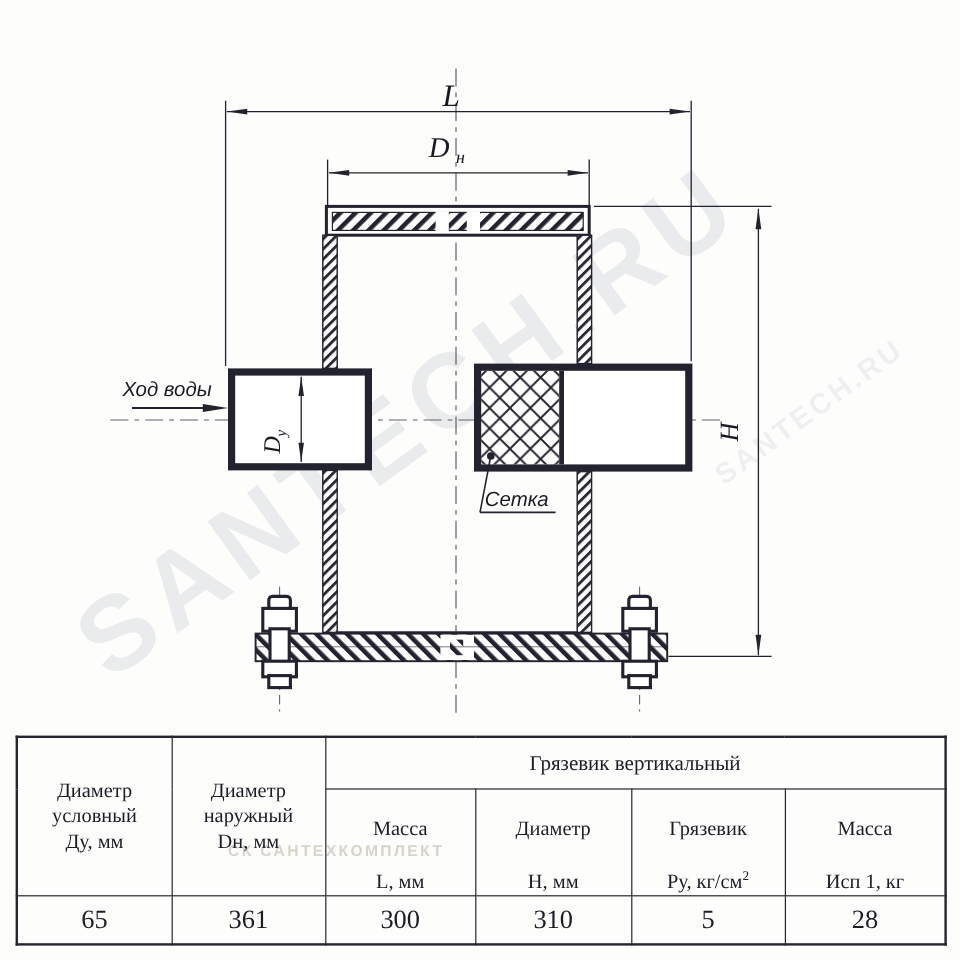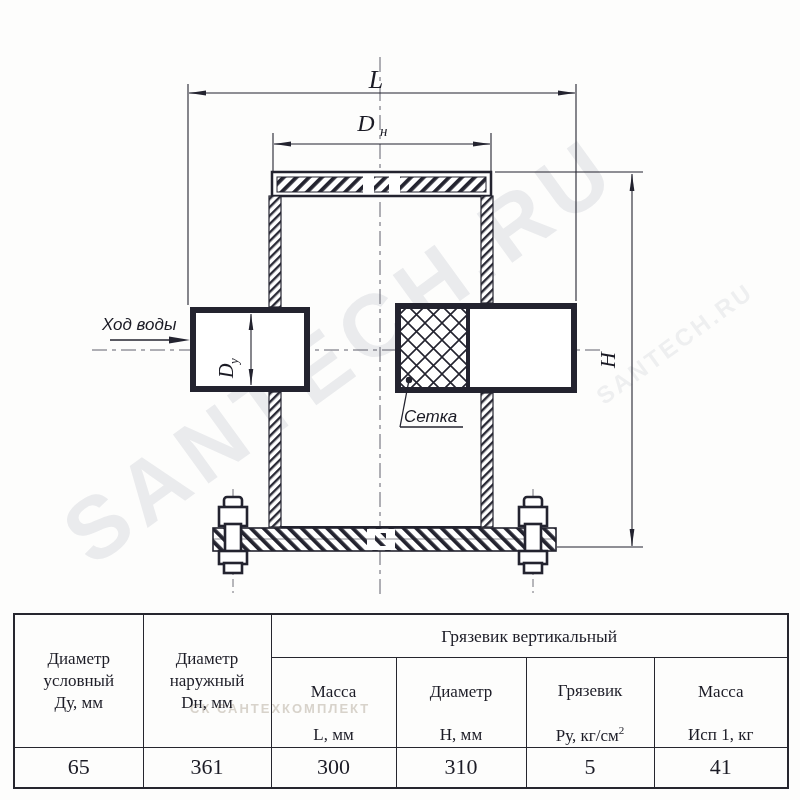--- a/index.html
+++ b/index.html
@@ -212,18 +212,18 @@
           <span>Масса</span><br>
           <span>Исп 1, кг</span>
         </th>
       </tr>
       <tr>
         <td class="val">65</td>
         <td class="val">361</td>
         <td class="val">300</td>
         <td class="val">310</td>
         <td class="val">5</td>
-        <td class="val">41</td>
+        <td class="val">28</td>
       </tr>
     </tbody>
   </table>
 
 </div>
 
 </body></html>

